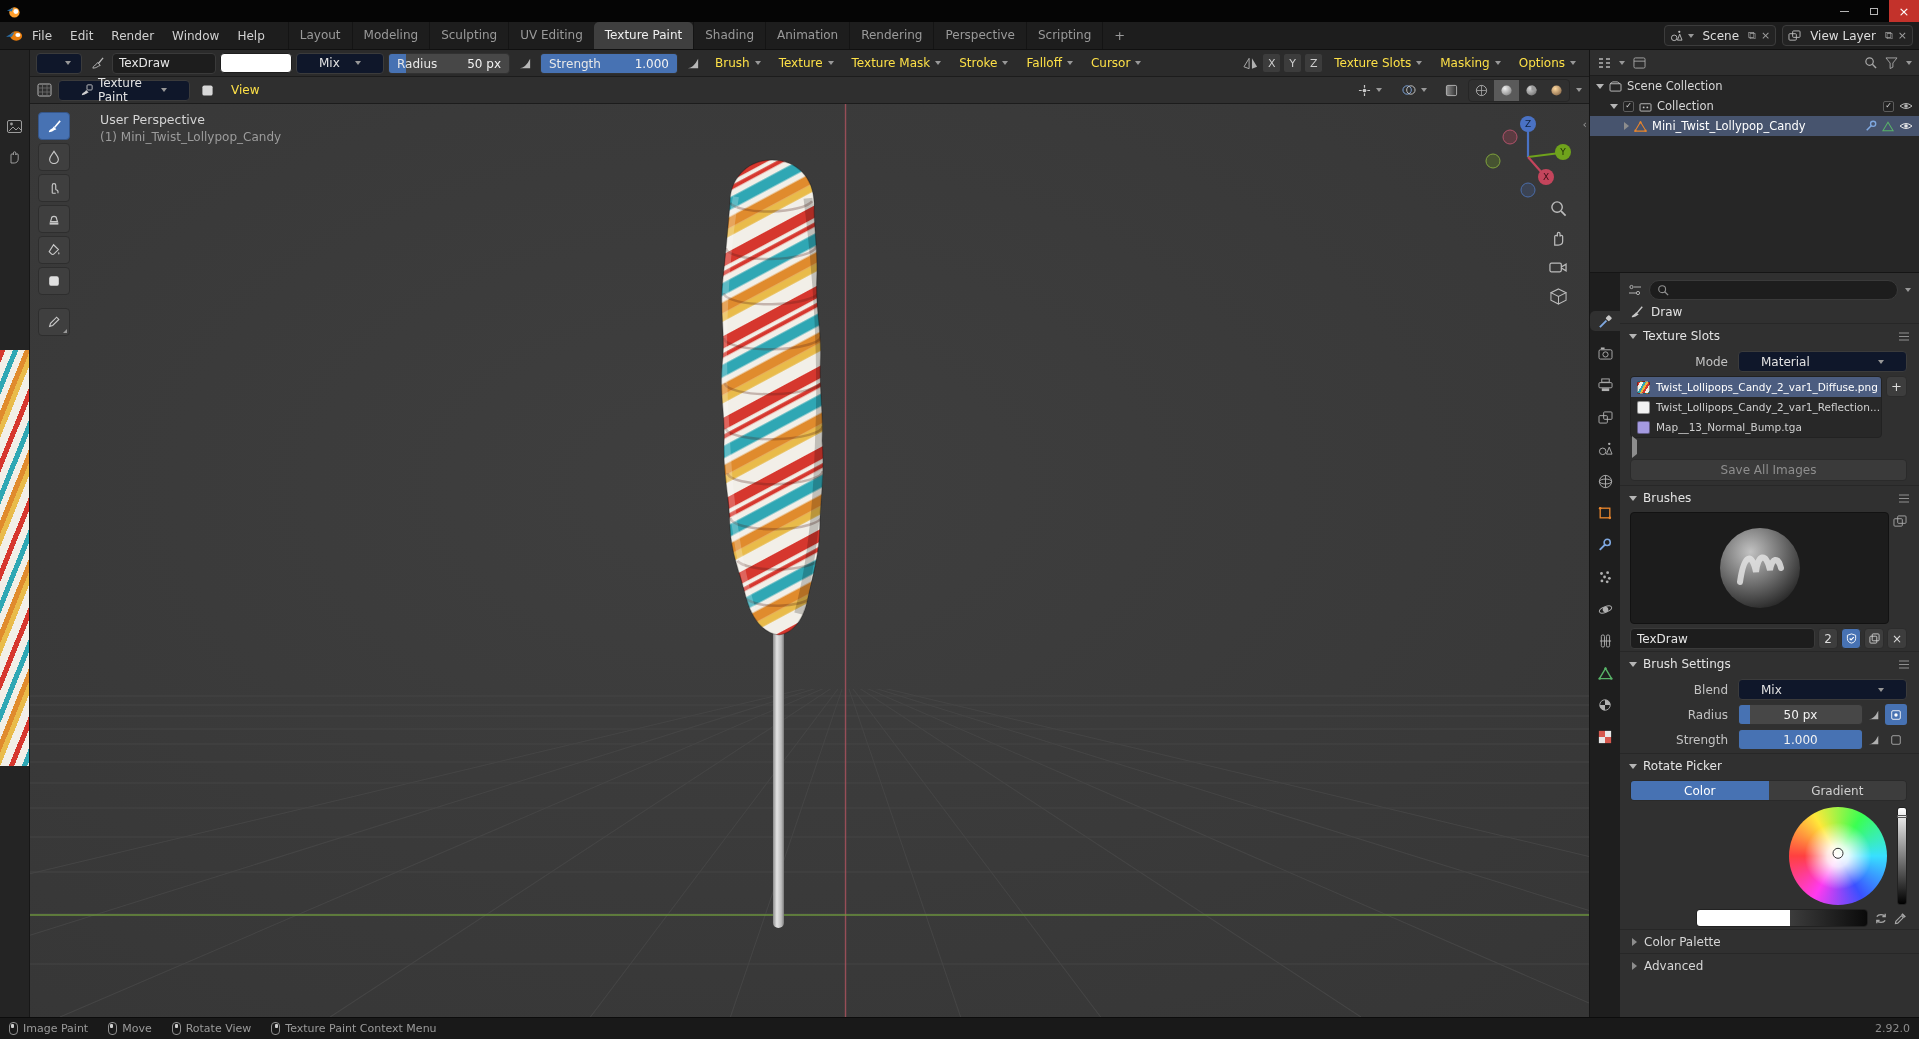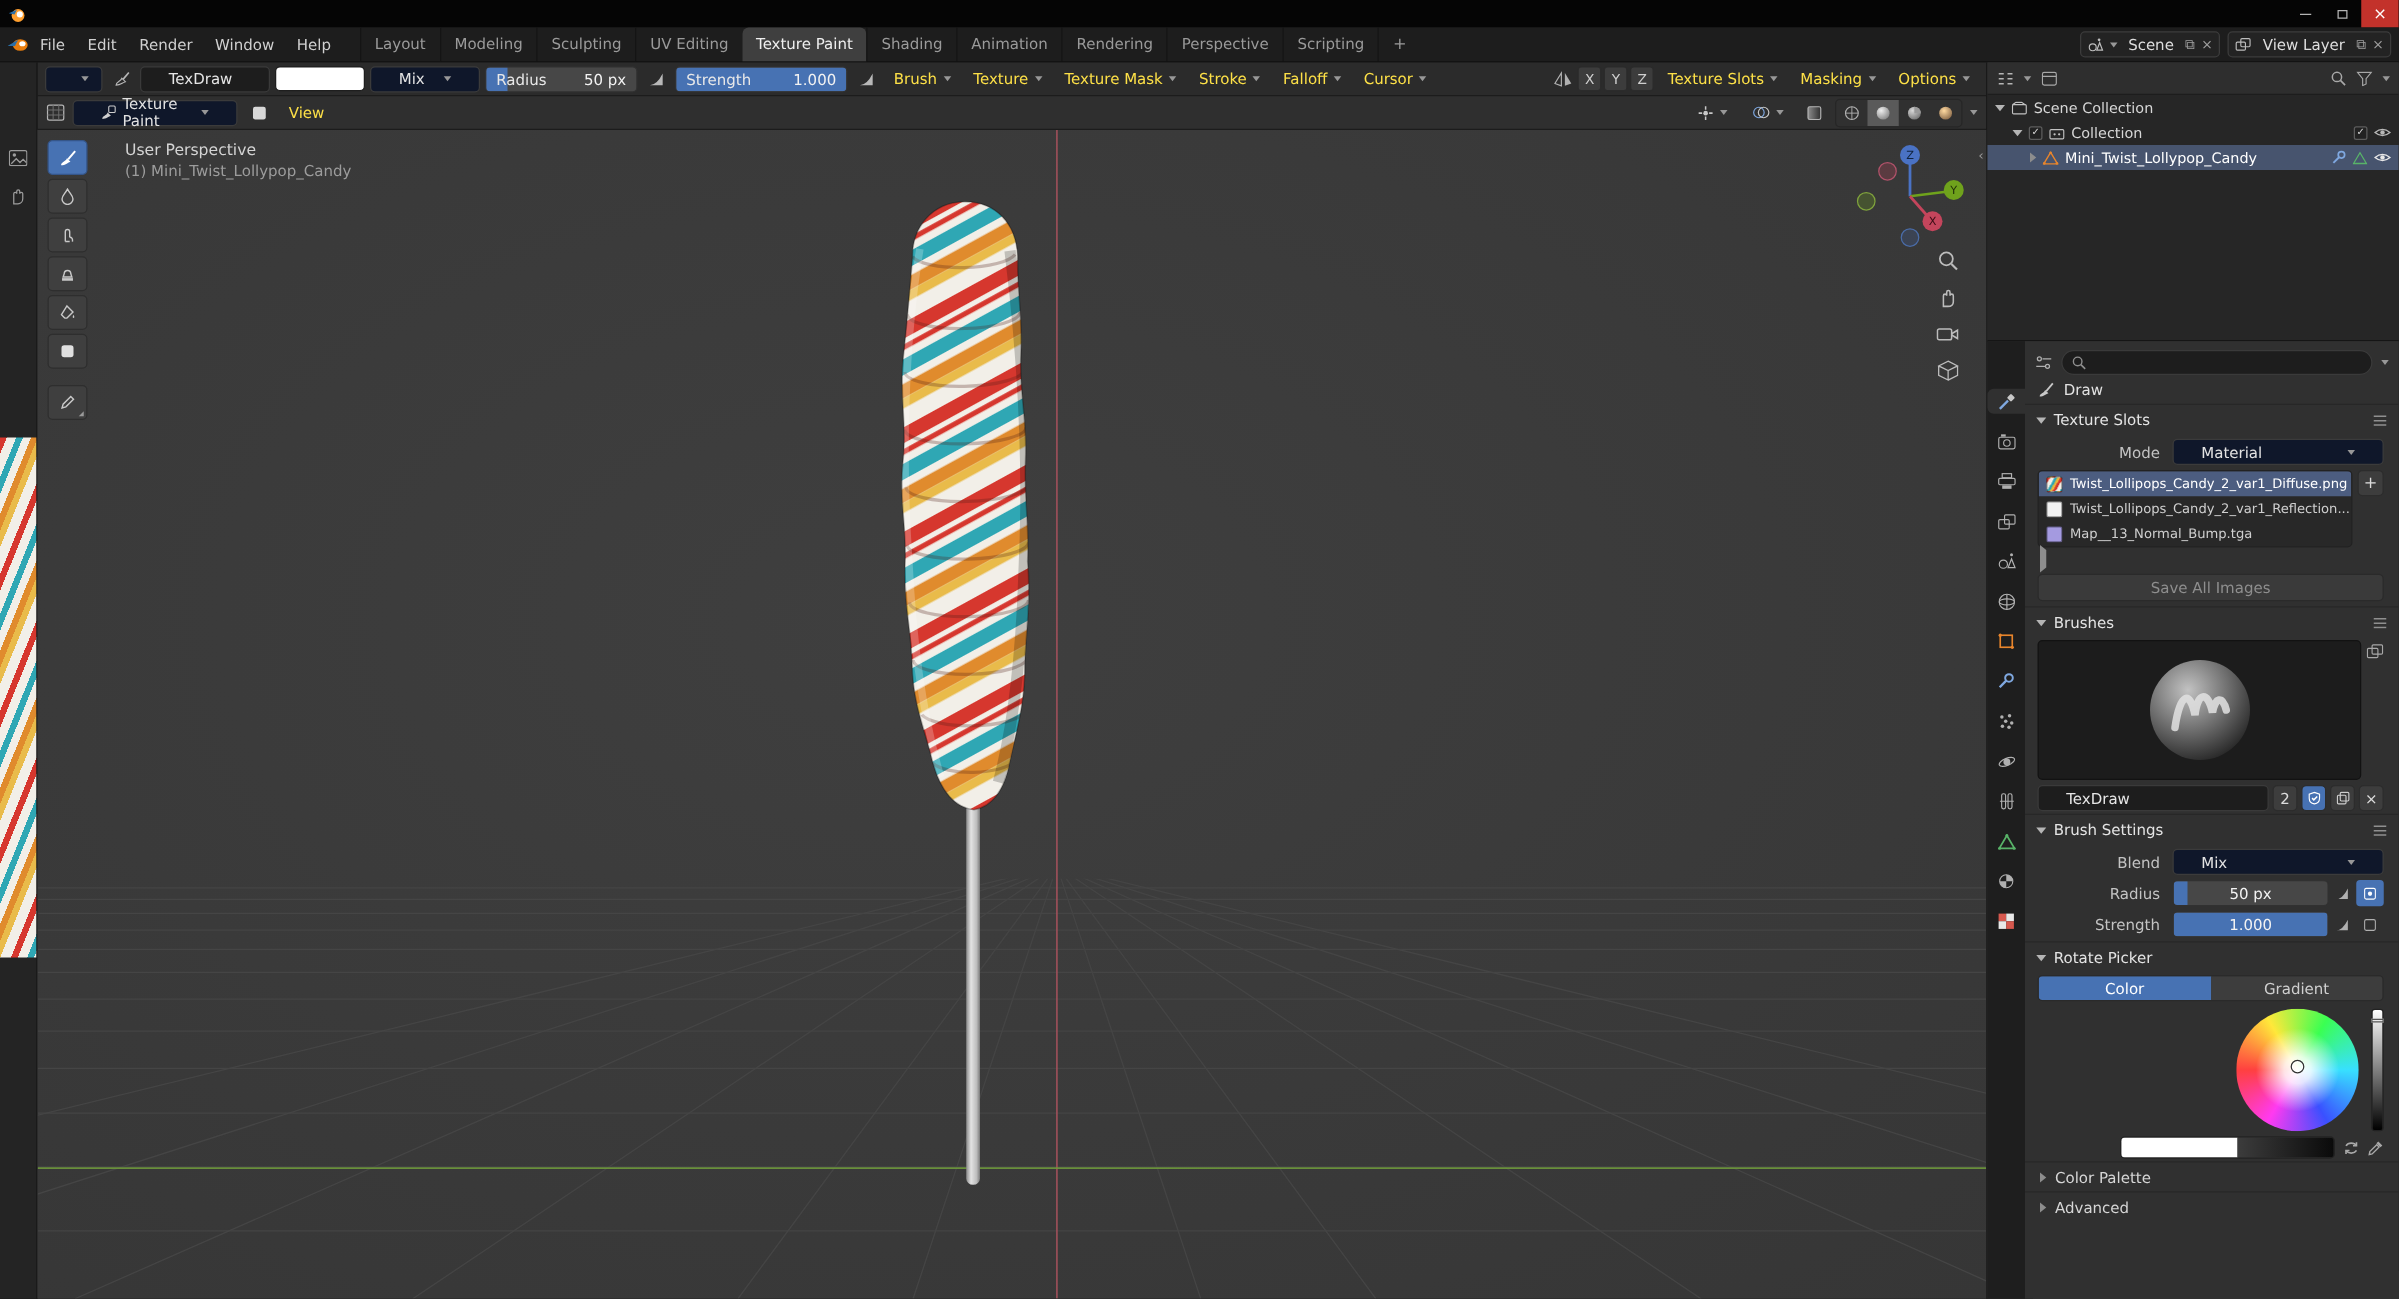--- a/index.html
+++ b/index.html
@@ -101,21 +101,21 @@
   .searchbox{flex:1;height:20px;background:#1d1d1d;border:1px solid #3a3a3a;border-radius:10px;display:flex;align-items:center;padding:0 7px;gap:5px}
   .slotlist{background:#282828;border:1px solid #222;border-radius:4px;overflow:hidden}
   .slot{height:20px;display:flex;align-items:center;gap:6px;padding:0 6px;font-size:10.5px;color:#cfcfcf;white-space:nowrap}
   .slot.selected{background:#4c5d80;color:#fff}
   .thumb{width:13px;height:13px;border-radius:2px;flex:none;border:1px solid rgba(0,0,0,.4)}
   .thumb.stripes{background:repeating-linear-gradient(120deg,#d6372e 0 2px,#f2efe8 2px 5px,#2fa7b4 5px 7px,#e8b63a 7px 9px)}
   .thumb.white{background:#f2f2f2}
   .thumb.purple{background:#a49ae0}
   .savebtn{height:22px;background:#3a3a3a;border:1px solid #2a2a2a;border-radius:4px;display:flex;align-items:center;justify-content:center;color:#8e8e8e}
   .previewbox{height:112px;background:#1c1c1c;border:1px solid #121212;border-radius:4px;display:flex;align-items:center;justify-content:center}
-  .field{background:#1d1d1d;border:1px solid #3a3a3a;border-radius:4px;height:21px;display:flex;align-items:center;padding:0 22px;color:#e6e6e6}
+  .field{background:#1d1d1d;border:1px solid #3a3a3a;border-radius:4px;height:21px;display:flex;align-items:center;padding:0 6px;color:#e6e6e6}
   .seg2{display:flex;height:21px;border-radius:4px;overflow:hidden;border:1px solid #2a2a2a}
   .seg2 .a{flex:1;background:#4772b3;color:#fff;display:flex;align-items:center;justify-content:center}
   .seg2 .b{flex:1;background:#3d3d3d;color:#cfcfcf;display:flex;align-items:center;justify-content:center}
   .wheelwrap{display:flex;align-items:center;gap:10px;margin:6px 12px 4px 0;justify-content:flex-end}
   .wheel{width:98px;height:98px;border-radius:50%;position:relative;flex:none;
     background:radial-gradient(circle closest-side,#ffffff 0%,rgba(255,255,255,.85) 22%,rgba(255,255,255,0) 68%),
     conic-gradient(from 270deg,#ff4040,#ffe83a 60deg,#3aff52 120deg,#38e0ff 180deg,#3a50ff 240deg,#ff3af0 300deg,#ff4040 360deg)}
   .wheel .cursor{position:absolute;left:50%;top:50%;width:9px;height:9px;border:1.5px solid #fff;outline:1px solid #333;border-radius:50%;transform:translate(-50%,-80%)}
   .vslider{width:10px;height:98px;border-radius:3px;background:linear-gradient(#ffffff,#000);border:1px solid #222;position:relative;flex:none}
   .vslider .h{position:absolute;left:-1px;right:-1px;top:7px;height:3px;background:#e8e8e8;border:1px solid #555}
@@ -940,14 +940,33 @@
           </div>
           <div class="collapsed">
             <span class="caret-r"></span>
             <span>Advanced</span>
           </div>
         </div>
       </div>
     </div>
   </div>
 
+  <div class="statusbar">
+    <div class="sbitem">
+      <span class="mouse l"></span>
+      <span>Image Paint</span>
+    </div>
+    <div class="sbitem">
+      <span class="mouse l"></span>
+      <span>Move</span>
+    </div>
+    <div class="sbitem">
+      <span class="mouse m"></span>
+      <span>Rotate View</span>
+    </div>
+    <div class="sbitem">
+      <span class="mouse r"></span>
+      <span>Texture Paint Context Menu</span>
+    </div>
+    <div class="sbver">2.92.0</div>
+  </div>
 
 </div>
 
 </body></html>

